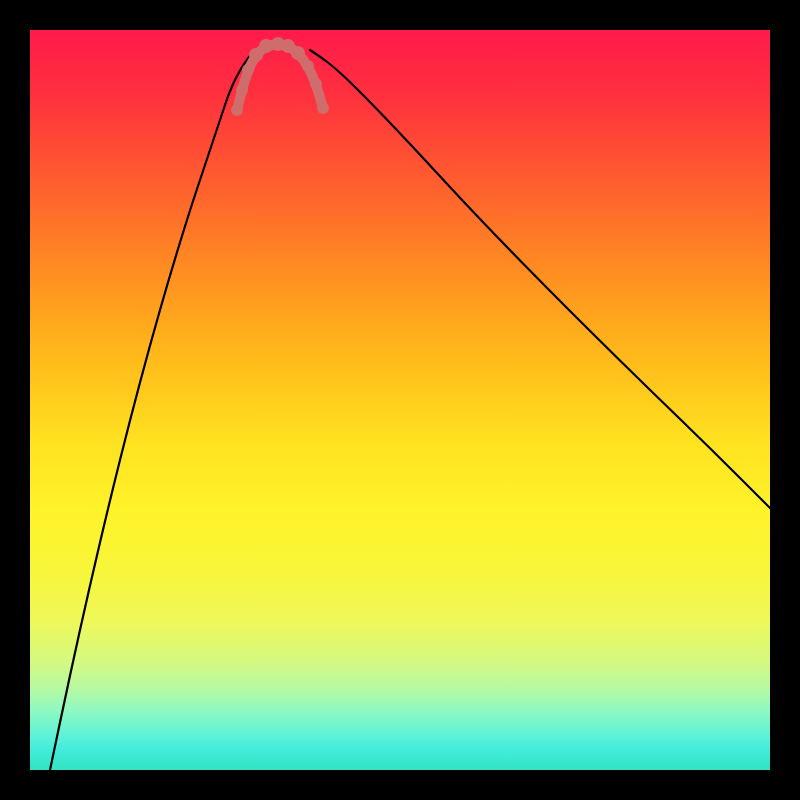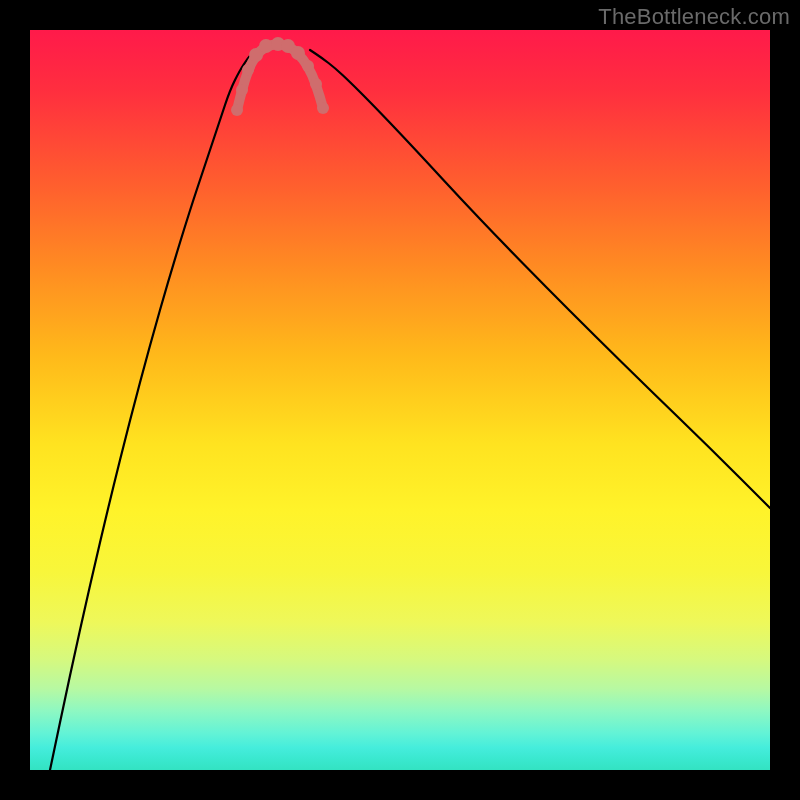--- a/index.html
+++ b/index.html
@@ -92,14 +92,13 @@
           <circle cx="248" cy="14" r="7" fill="#cf6d6d"></circle>
           <circle cx="258" cy="16" r="7" fill="#cf6d6d"></circle>
           <circle cx="268" cy="23" r="7" fill="#cf6d6d"></circle>
           <circle cx="278" cy="36" r="6" fill="#cf6d6d"></circle>
           <circle cx="286" cy="54" r="6" fill="#cf6d6d"></circle>
           <circle cx="293" cy="78" r="6" fill="#cf6d6d"></circle>
         </g>
     </svg>
   </div>
 
-  <div class="watermark">TheBottleneck.com</div>
 </div>
 
 </body></html>

